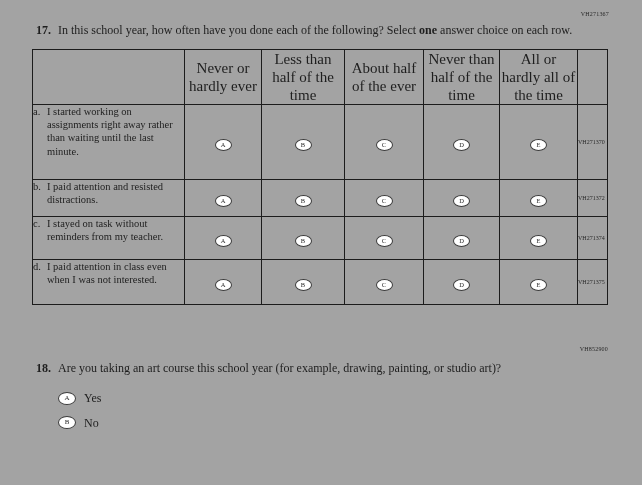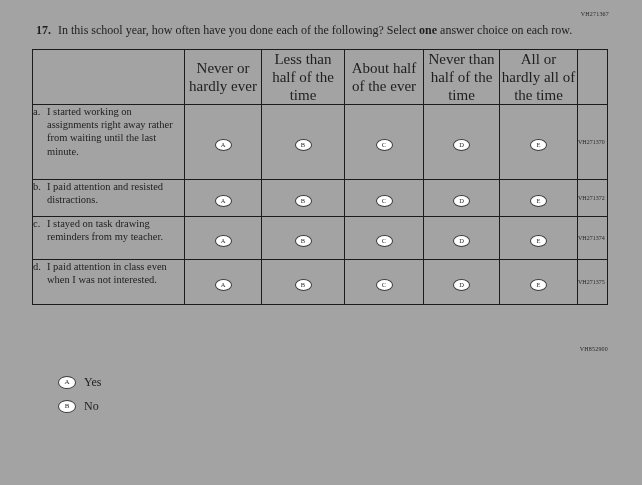--- a/index.html
+++ b/index.html
@@ -143,21 +143,21 @@
         <th class="col-head">About half of the ever</th>
         <th class="col-head">Never than half of the time</th>
         <th class="col-head">All or hardly all of the time</th>
         <th class="col-head"></th>
       </tr>
 
       <tr class="row-a">
         <td class="label-cell">
           <div class="label-inner">
             <span class="row-letter">a.</span>
-            <span class="row-text">I started working on assignments right away rather from waiting until the last minute.</span>
+            <span class="row-text">I started working on assignments right away rather than waiting until the last minute.</span>
           </div>
         </td>
         <td class="bubble-cell"><span class="bubble">A</span></td>
         <td class="bubble-cell"><span class="bubble">B</span></td>
         <td class="bubble-cell"><span class="bubble">C</span></td>
         <td class="bubble-cell"><span class="bubble">D</span></td>
         <td class="bubble-cell"><span class="bubble">E</span></td>
         <td class="code-cell">VH271370</td>
       </tr>
 
@@ -173,21 +173,21 @@
         <td class="bubble-cell"><span class="bubble">C</span></td>
         <td class="bubble-cell"><span class="bubble">D</span></td>
         <td class="bubble-cell"><span class="bubble">E</span></td>
         <td class="code-cell">VH271372</td>
       </tr>
 
       <tr class="row-c">
         <td class="label-cell">
           <div class="label-inner">
             <span class="row-letter">c.</span>
-            <span class="row-text">I stayed on task drawing reminders from my teacher.</span>
+            <span class="row-text">I stayed on task without reminders from my teacher.</span>
           </div>
         </td>
         <td class="bubble-cell"><span class="bubble">A</span></td>
         <td class="bubble-cell"><span class="bubble">B</span></td>
         <td class="bubble-cell"><span class="bubble">C</span></td>
         <td class="bubble-cell"><span class="bubble">D</span></td>
         <td class="bubble-cell"><span class="bubble">E</span></td>
         <td class="code-cell">VH271374</td>
       </tr>
 
@@ -205,20 +205,24 @@
         <td class="bubble-cell"><span class="bubble">E</span></td>
         <td class="code-cell">VH271375</td>
       </tr>
     </tbody>
       </table>
   </div>
 
   <div class="tiny-code code-mid">VH852900</div>
 
   <div class="question q18">
+    <div class="q-head">
+      <span class="q-num">18.</span>
+      <p class="q-text">Are you taking an art course this school year (for example, drawing, painting, or studio art)?</p>
+    </div>
     <div class="options">
       <div class="option">
         <span class="bubble">A</span>
         <span class="option-label">Yes</span>
       </div>
       <div class="option">
         <span class="bubble">B</span>
         <span class="option-label">No</span>
       </div>
     </div>

